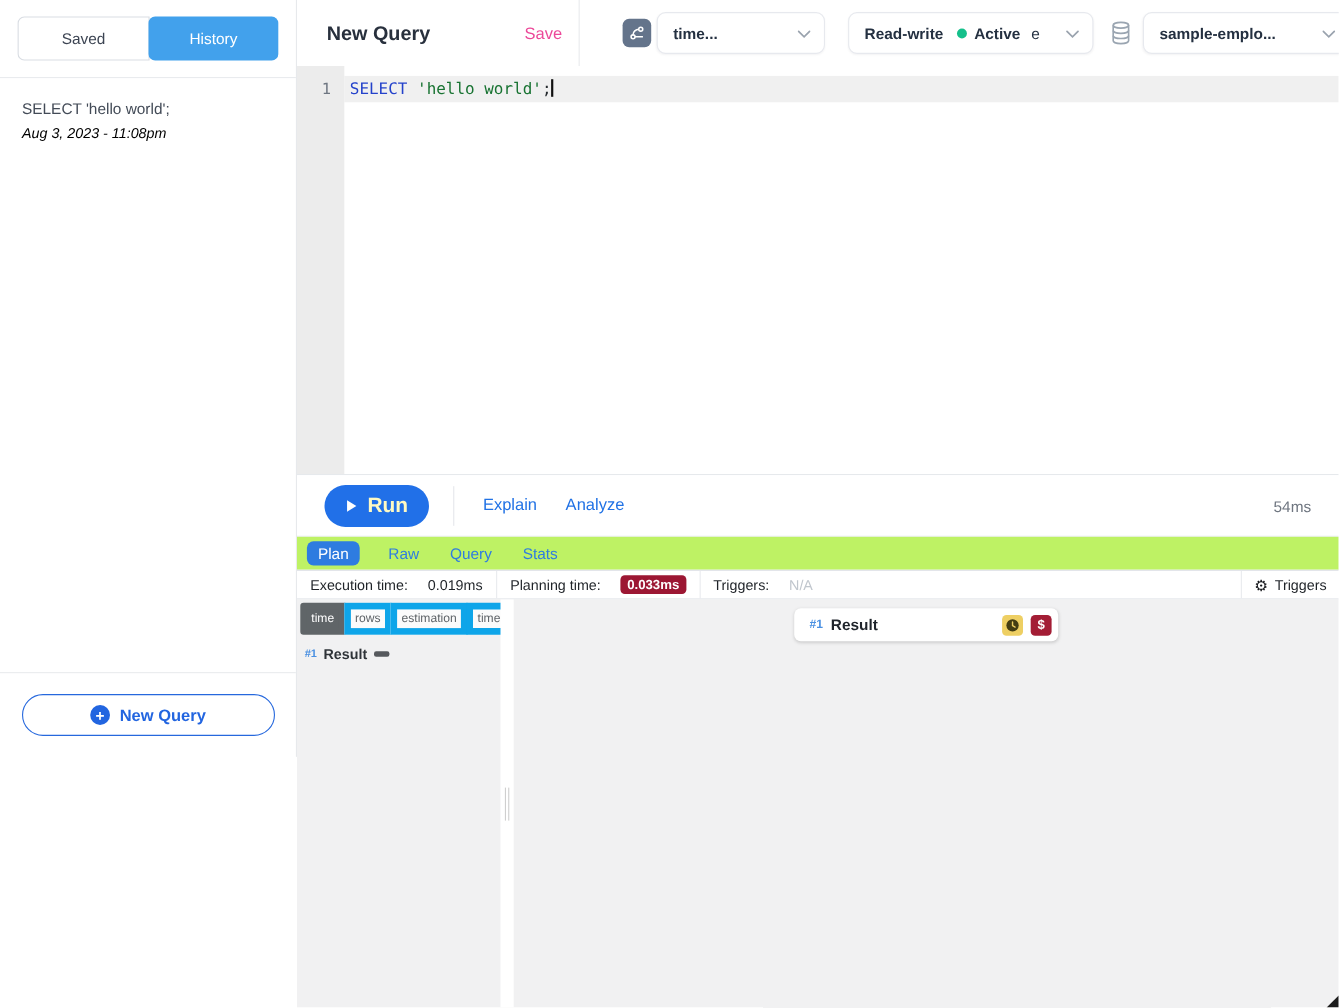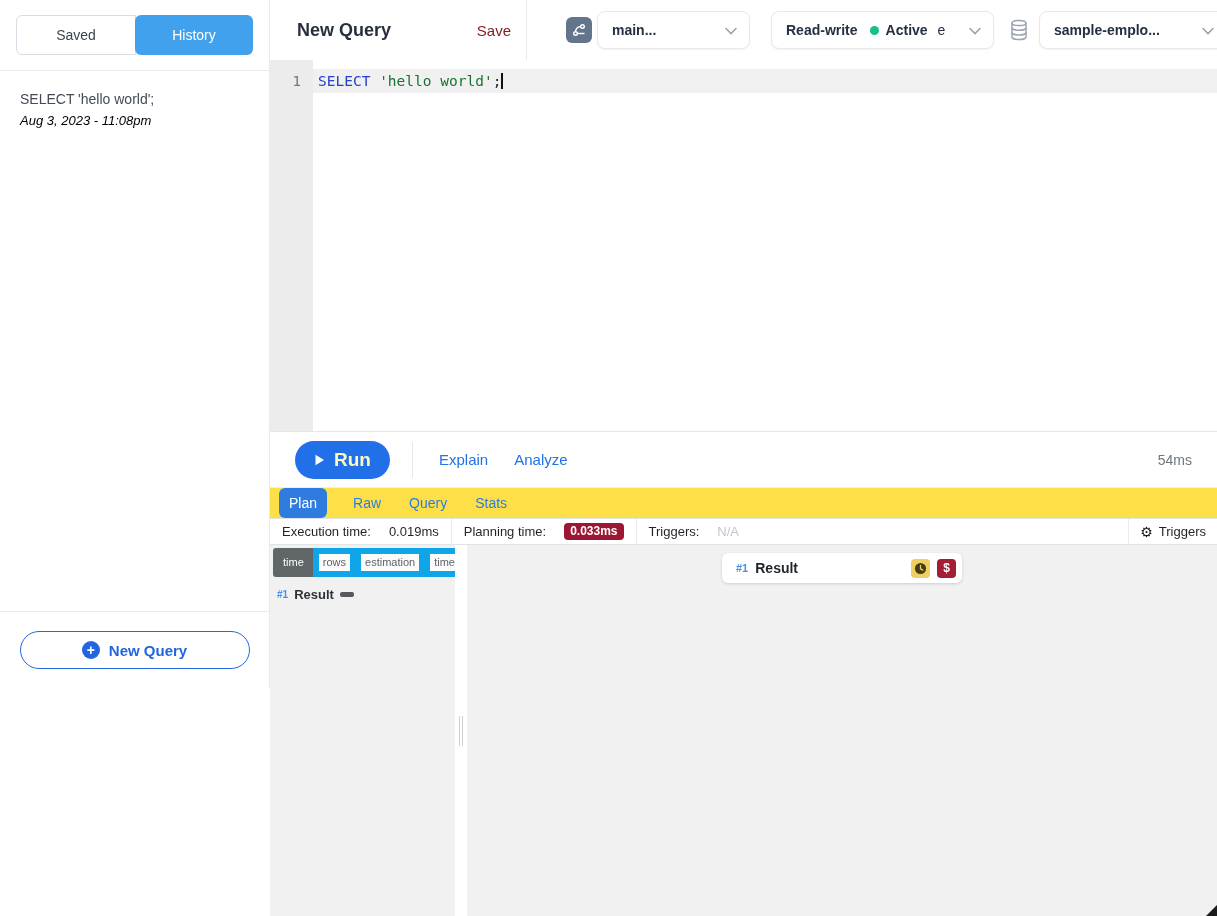--- a/index.html
+++ b/index.html
@@ -56,21 +56,21 @@
   .main { flex: 1; display: flex; flex-direction: column; height: 916px; min-width: 0; }
 
   .main-header { height: 60px; display: flex; background: #fff; }
   .mh-left {
     width: 257px; min-width: 257px; border-right: 1px solid #e8eaed;
     display: flex; align-items: center; justify-content: space-between;
     padding: 0 15px 0 27px;
   }
   .mh-title { font-size: 18px; font-weight: bold; color: #28303d; }
   .save-btn {
-    background: none; border: none; font-size: 15px; color: #7f1d1d;
+    background: none; border: none; font-size: 15px; color: #ec4899;
     font-family: "Liberation Sans", sans-serif; cursor: default;
   }
   .mh-right { flex: 1; display: flex; align-items: center; padding-left: 39px; }
   .branch-icon-box {
     width: 26px; height: 26px; border-radius: 6px; background: #64748b;
     display: flex; align-items: center; justify-content: center; margin-right: 5px;
     flex: none;
   }
   .select-box {
     height: 38px; background: #fff; border: 1px solid #e7e9ee; border-radius: 8px;
@@ -129,22 +129,22 @@
   }
   .vdivider { width: 1px; height: 36px; background: #e5e7eb; margin: 0 26px 0 22px; }
   .text-link {
     background: none; border: none; color: #2172e5; font-size: 15px;
     font-family: "Liberation Sans", sans-serif; cursor: pointer; margin-right: 26px;
   }
   .duration { margin-left: auto; font-size: 14px; color: #6f7680; }
 
   
   .result-tabs {
-    height: 30px; min-height: 30px; display: flex; 
-    padding-left: 9px; background: #fde047; gap: 24px;
+    height: 30px; min-height: 30px; display: flex; align-items: center;
+    padding-left: 9px; background: #bef264; gap: 24px;
   }
   .rtab {
     background: none; border: none; color: #2e7ce0; font-size: 14px;
     font-family: "Liberation Sans", sans-serif; cursor: pointer; padding: 3px 2px;
   }
   .rtab.active { background: #2e7ce0; color: #fff; border-radius: 6px; padding: 3px 10px; }
 
   
   .stats-bar {
     height: 27px; min-height: 27px; display: flex; align-items: center;
@@ -247,21 +247,21 @@
     <div class="mh-right">
       <span class="branch-icon-box">
         <svg width="16" height="16" viewBox="0 0 16 16" fill="none">
           <circle cx="4.5" cy="11.5" r="1.8" stroke="#fff" stroke-width="1.4"></circle>
           <circle cx="11.5" cy="4.5" r="1.8" stroke="#fff" stroke-width="1.4"></circle>
           <path d="M4.5 9.7 C4.5 7 7 4.5 9.7 4.5" stroke="#fff" stroke-width="1.4"></path>
           <path d="M6.3 11.5 H13.5" stroke="#fff" stroke-width="1.4"></path>
         </svg>
       </span>
       <div class="select-box sel-main">
-        <span>main...</span>
+        <span>time...</span>
         <span class="grow"></span>
         <span class="chevron">
           <svg width="12" height="8" viewBox="0 0 12 8" fill="none">
             <path d="M1 1.5 L6 6.5 L11 1.5" stroke="#9aa3ae" stroke-width="1.6" stroke-linecap="round"></path>
           </svg>
         </span>
       </div>
       <div class="select-box sel-compute">
         <span>Read-write</span>
         <span class="status-dot"></span>

